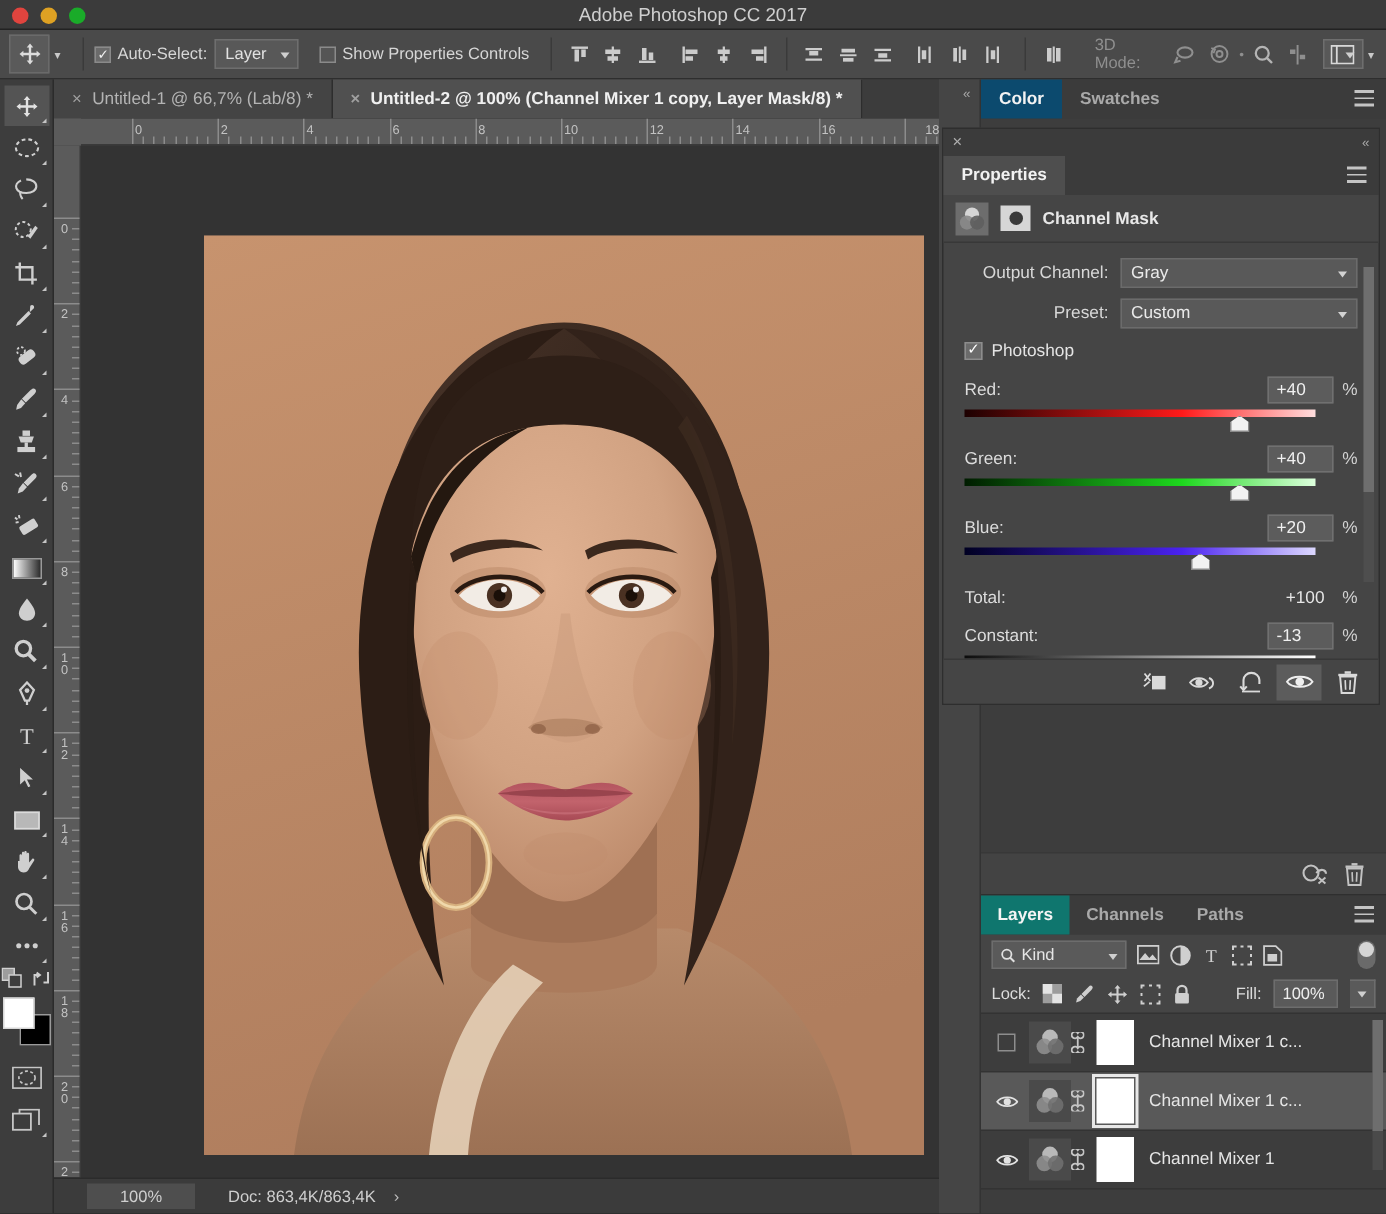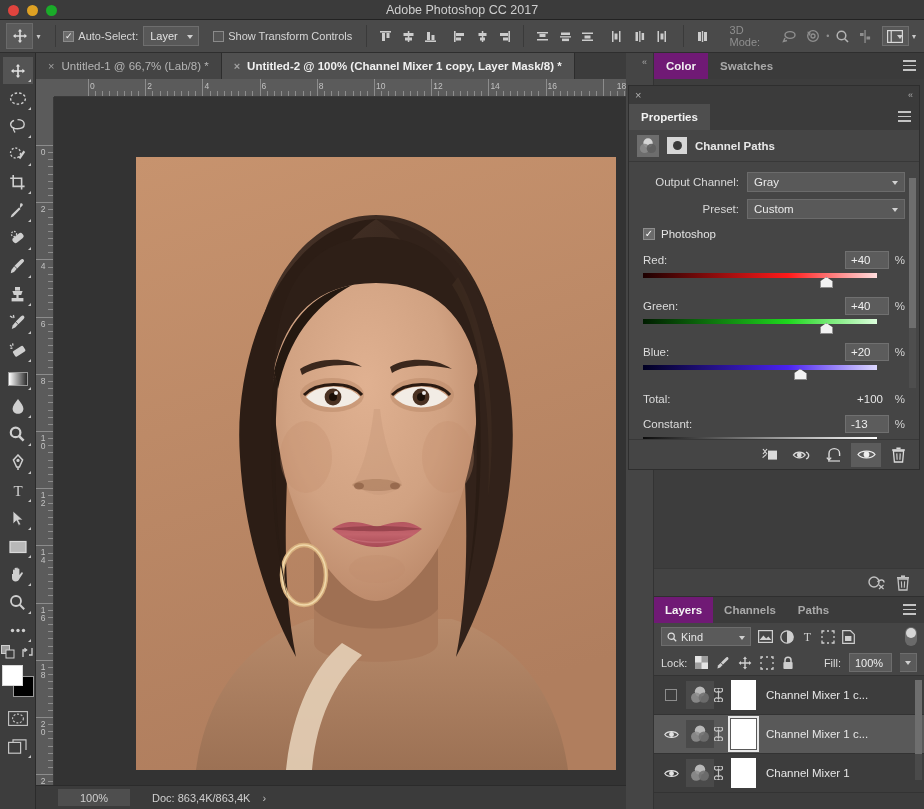--- a/index.html
+++ b/index.html
@@ -148,21 +148,21 @@
   }
   .collapse-caret { position: absolute; right: 6px; top: 4px; font-size: 9px; color: #a8a8a8; }
   .colortabs {
     position: absolute; left: 28px; top: 0; width: 270px; height: 26px;
     background: #3b3b3b; display: flex; align-items: stretch;
   }
   .cpanel-tab {
     padding: 0 12px; display: flex; align-items: center;
     font-size: 11.5px; color: #a9a9a9; font-weight: bold;
   }
-  .cpanel-tab.active { background: #701a75; color: #f2f2f2; }
+  .cpanel-tab.active { background: #0c4a6e; color: #f2f2f2; }
   .hamburger { position: absolute; right: 8px; top: 7px; width: 13px; }
   .hamburger span { display: block; height: 1.6px; background: #c4c4c4; margin-bottom: 3px; }
 
   
   .props {
     position: absolute; left: 628px; top: 85px; width: 292px; height: 385px;
     background: #454545; border: 1px solid #2e2e2e; z-index: 5;
   }
   .props-topbar {
     height: 18px; background: #3b3b3b; display: flex; align-items: center;
@@ -265,21 +265,21 @@
     background: #3d3d3d; border-top: 1px solid #2f2f2f;
   }
   .lay-tabrow {
     height: 26px; background: #3b3b3b; display: flex; align-items: stretch;
     position: relative;
   }
   .lay-tab {
     padding: 0 11px; display: flex; align-items: center;
     font-size: 11.5px; color: #a9a9a9; font-weight: bold;
   }
-  .lay-tab.active { background: #701a75; color: #f4f4f4; justify-content: center; }
+  .lay-tab.active { background: #0f766e; color: #f4f4f4; justify-content: center; }
   .filterrow {
     height: 27px; display: flex; align-items: center; gap: 7px; padding: 0 7px;
     background: #454545;
   }
   .kind-select {
     width: 90px; height: 19px; background: #5a5a5a; border: 1px solid #6d6d6d;
     display: flex; align-items: center; gap: 4px; padding: 0 14px 0 5px;
     font-size: 11px; color: #e6e6e6; position: relative;
   }
   .kind-select::after {
@@ -373,21 +373,21 @@
     <div class="ob-group">
       <span class="ob-check">✓</span>
       <span class="ob-label">Auto-Select:</span>
       <div class="ob-select">
         <span>Layer</span>
       </div>
     </div>
 
     <div class="ob-group" style="margin-left:14px;">
       <span class="ob-check" style="background:#555;color:transparent;"></span>
-      <span class="ob-label">Show Transform Controls</span>
+      <span class="ob-label">Show Properties Controls</span>
     </div>
 
     <div class="ob-sep" style="margin-left:14px;"></div>
 
     <div class="align-btn">
       <svg width="15" height="15" viewBox="0 0 15 15">
           <rect x="2" y="2" width="11" height="1.6" fill="#ccc"></rect>
           <rect x="4" y="4" width="3" height="8" fill="#ccc"></rect>
           <rect x="8.5" y="4" width="3" height="5" fill="#ccc"></rect>
         </svg>
@@ -1235,21 +1235,21 @@
       <div class="cm-icon">
         <svg width="18" height="18" viewBox="0 0 18 18">
             <circle cx="9" cy="6" r="4.7" fill="#d5d5d5"></circle>
             <circle cx="5.6" cy="11.4" r="4.7" fill="#8a8a8a" opacity="0.9"></circle>
             <circle cx="12.4" cy="11.4" r="4.7" fill="#5e5e5e" opacity="0.9"></circle>
           </svg>
       </div>
       <div class="mask-thumb">
           <i></i>
         </div>
-      <span class="props-title">Channel Paths</span>
+      <span class="props-title">Channel Mask</span>
     </div>
 
     <div class="props-body">
       <div class="prow">
         <span class="plabel" style="width:96px;">Output Channel:</span>
         <div class="pselect">
           <span>Gray</span>
         </div>
       </div>
       <div class="prow">

